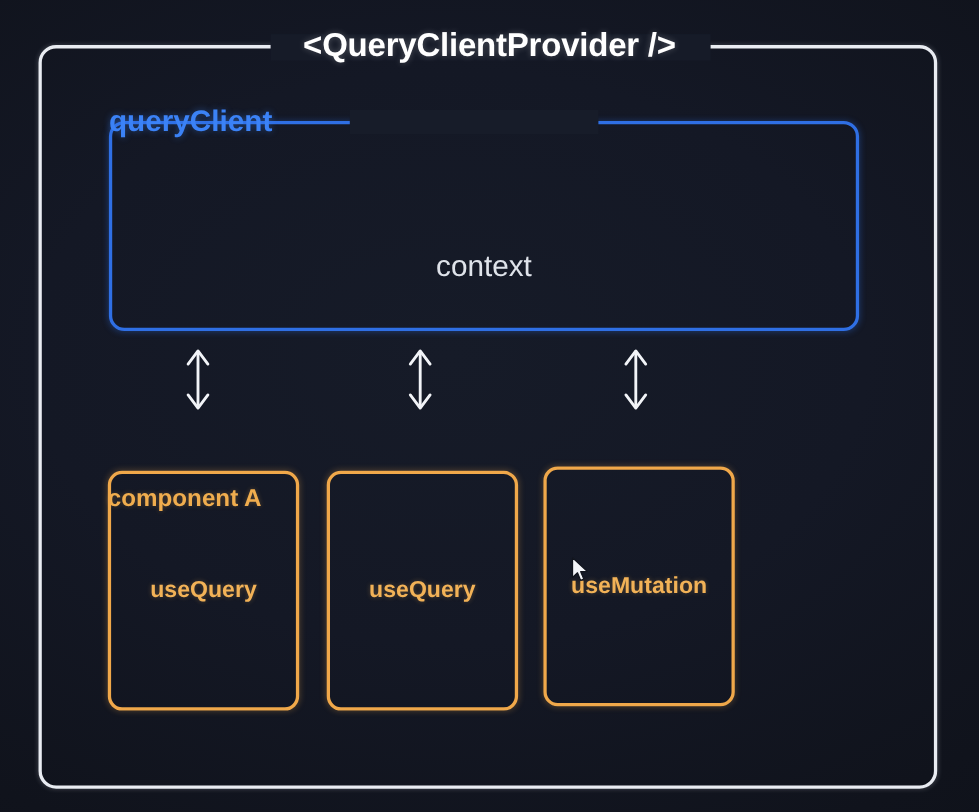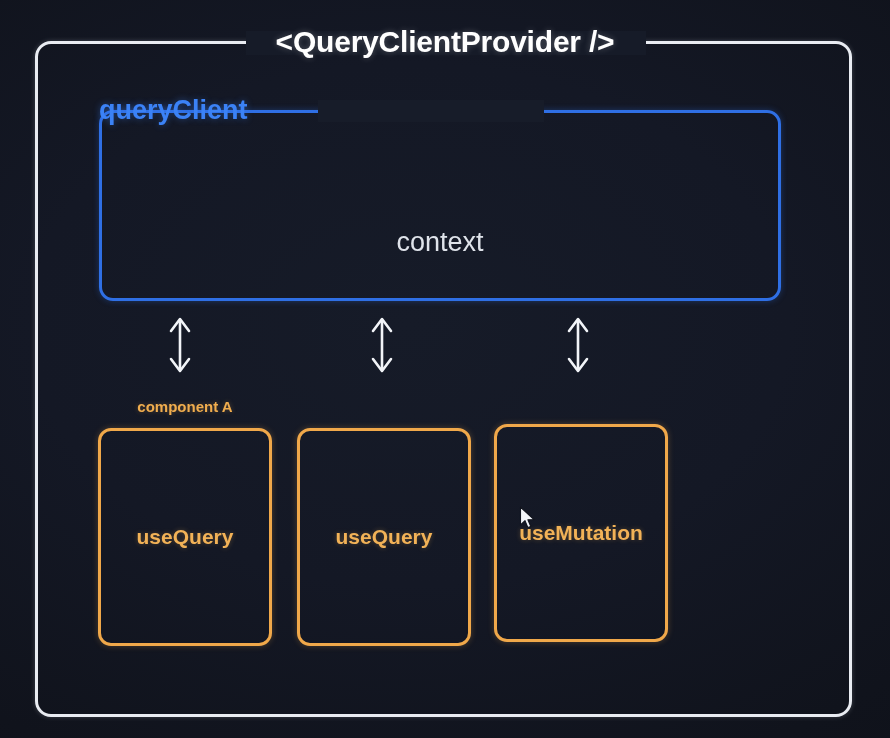--- a/index.html
+++ b/index.html
@@ -118,27 +118,28 @@
     position: absolute;
     width: 34px;
     height: 60px;
     top: 315px;
   }
   .arrow svg { display: block; }
 
   
   .comp-label {
     position: absolute;
-    text-align: center;
+    text-align: left;
     color: #f0ad4e;
-    font-size: 15px;
+    font-size: 22px;
     font-weight: bold;
     line-height: 26px;
     white-space: nowrap;
     text-shadow: 0 0 5px rgba(240,173,78,0.30);
+    margin-top: 46px;
   }
   .comp-box {
     position: absolute;
     box-sizing: border-box;
     border: 3px solid #f0a84a;
     border-radius: 13px;
     box-shadow: 0 0 6px rgba(240,168,74,0.28);
     background: transparent;
     display: flex;
     align-items: center;

